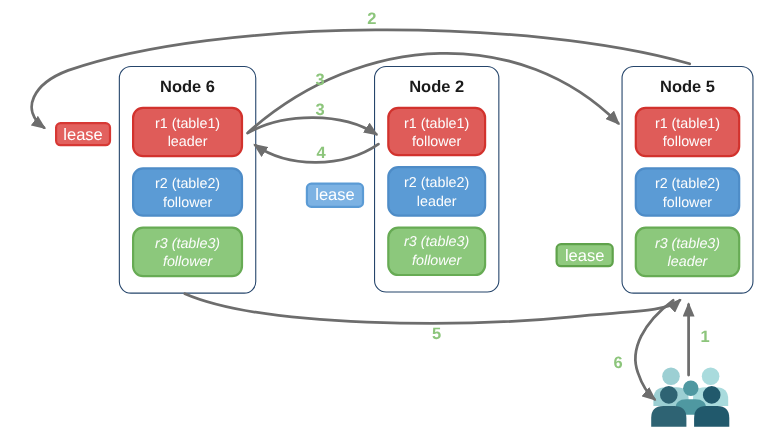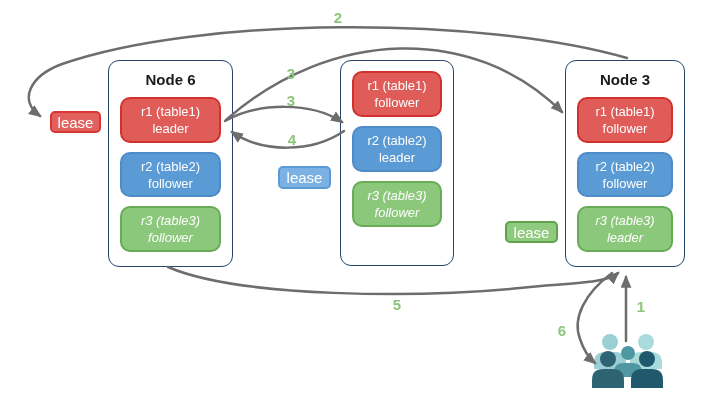--- a/index.html
+++ b/index.html
@@ -138,36 +138,37 @@
       <span>r2 (table2)</span>
       <span>follower</span>
     </div>
     <div class="replica green">
       <span>r3 (table3)</span>
       <span>follower</span>
     </div>
   </div>
 
   <div class="node node2">
+    <div class="node-title">Node 2</div>
     <div class="replica red">
       <span>r1 (table1)</span>
       <span>follower</span>
     </div>
     <div class="replica blue">
       <span>r2 (table2)</span>
       <span>leader</span>
     </div>
     <div class="replica green">
       <span>r3 (table3)</span>
       <span>follower</span>
     </div>
   </div>
 
   <div class="node node3">
-    <div class="node-title">Node 3</div>
+    <div class="node-title">Node 5</div>
     <div class="replica red">
       <span>r1 (table1)</span>
       <span>follower</span>
     </div>
     <div class="replica blue">
       <span>r2 (table2)</span>
       <span>follower</span>
     </div>
     <div class="replica green">
       <span>r3 (table3)</span>

